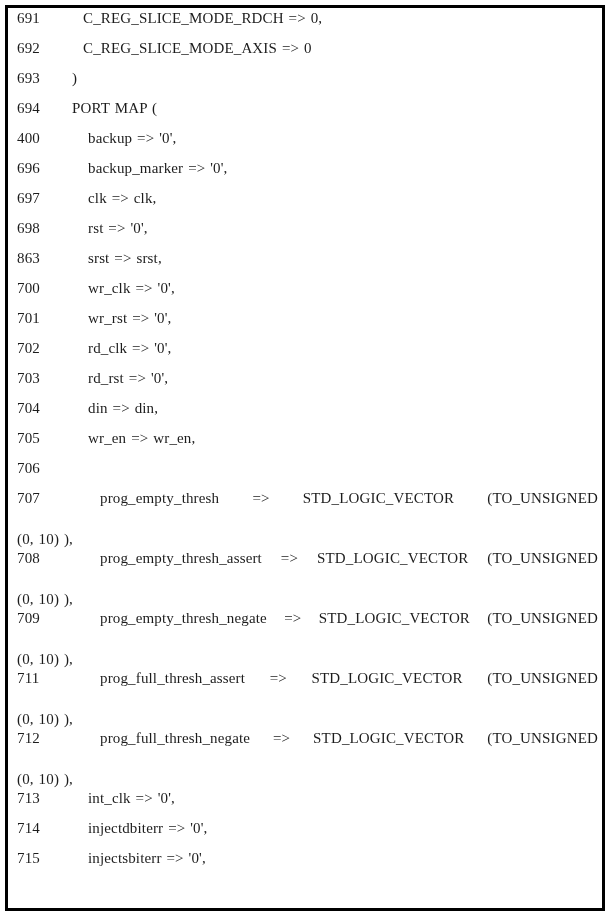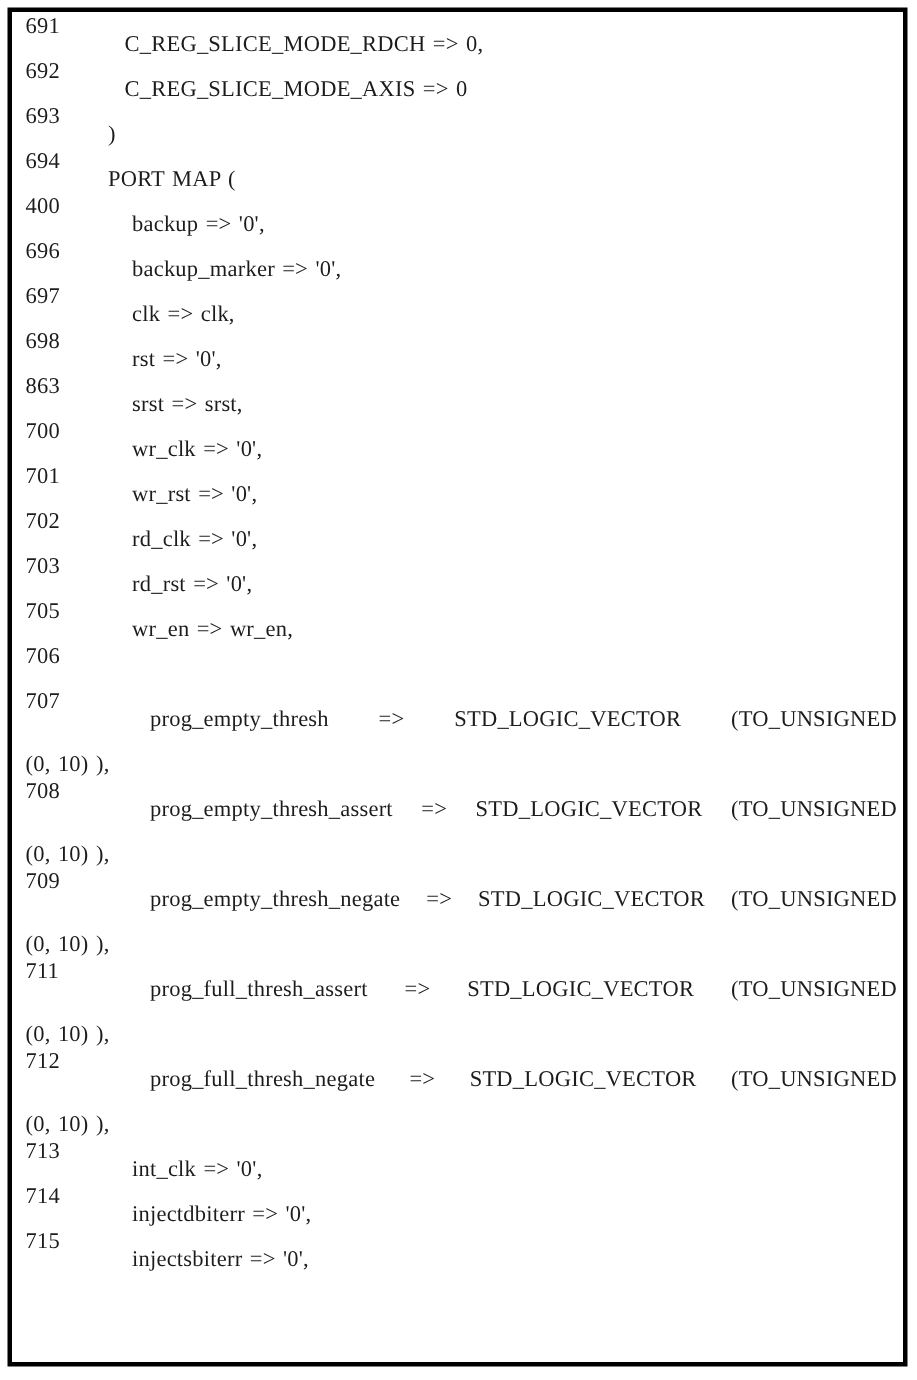--- a/index.html
+++ b/index.html
@@ -38,30 +38,30 @@
     line-height: 30px;
   }
   .num {
     position: absolute;
     left: 9px;
     top: 0;
     white-space: pre;
   }
   .code {
     position: absolute;
-    top: 12px;
+    top: 0;
     right: 4px;
     white-space: pre;
     text-align: left;
     word-spacing: 1px;
   }
   .i-block   { left: 64px; }
   .i-generic { left: 75px; }
   .i-port    { left: 80px; }
-  .i-cont    { left: 9px;  }
+  .i-cont    { left: 9px; margin-top: 11px;  }
   .code.justify {
     display: flex;
     justify-content: space-between;
     white-space: nowrap;
     word-spacing: 0;
     margin-left: 12px;
   }
   .code.justify span { white-space: pre; }
 </style>
 </head>
@@ -115,20 +115,24 @@
       </div>
       <div class="row">
         <span class="num">702</span>
         <div class="code i-port">rd_clk =&gt; '0',</div>
       </div>
       <div class="row">
         <span class="num">703</span>
         <div class="code i-port">rd_rst =&gt; '0',</div>
       </div>
       <div class="row">
+        <span class="num">704</span>
+        <div class="code i-port">din =&gt; din,</div>
+      </div>
+      <div class="row">
         <span class="num">705</span>
         <div class="code i-port">wr_en =&gt; wr_en,</div>
       </div>
       <div class="row">
         <span class="num">706</span>
       </div>
       <div class="row">
         <span class="num">707</span>
         <div class="code i-port justify">
           <span>prog_empty_thresh</span>

